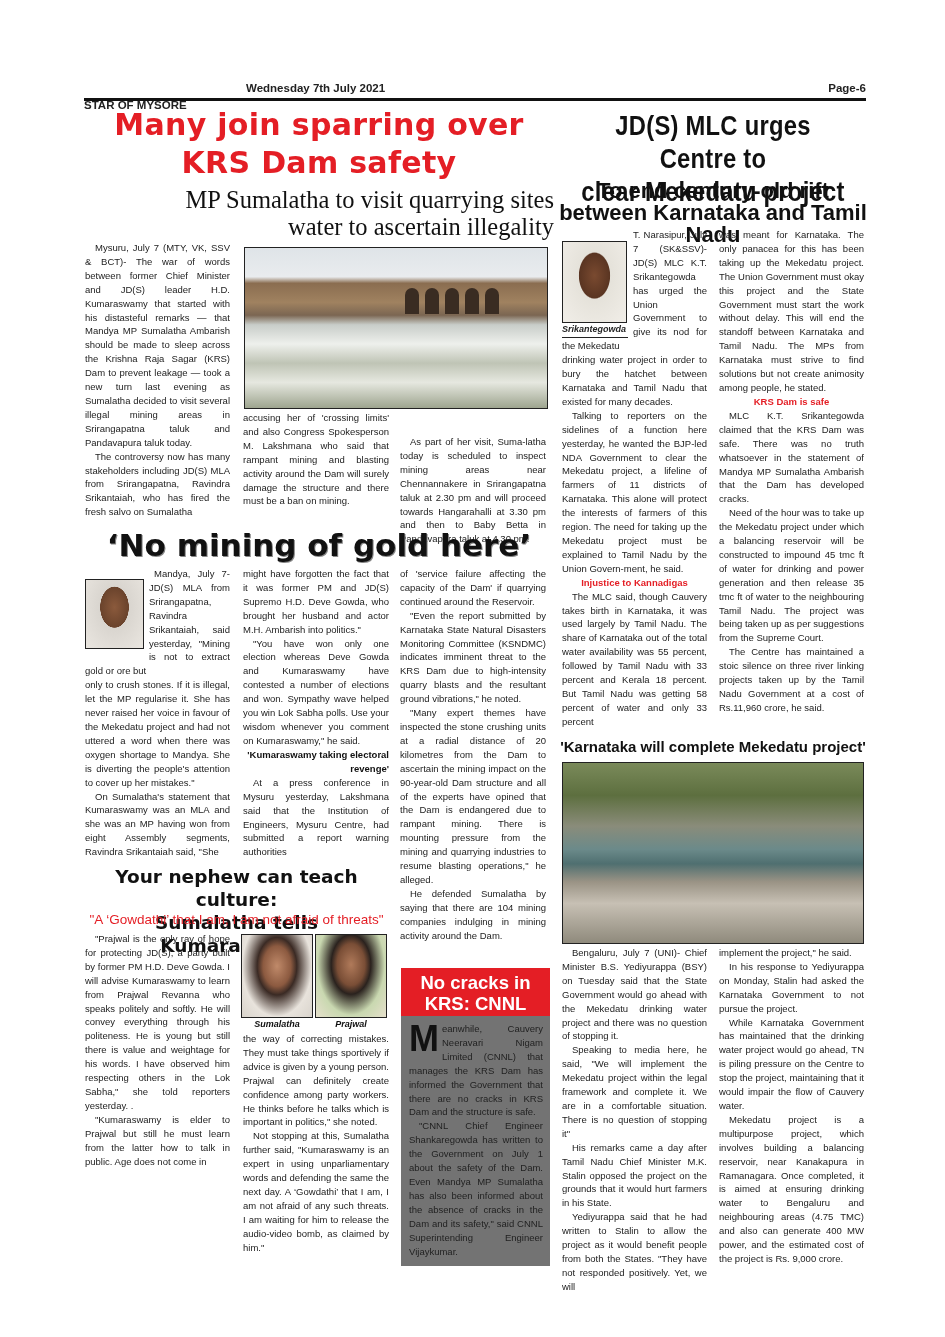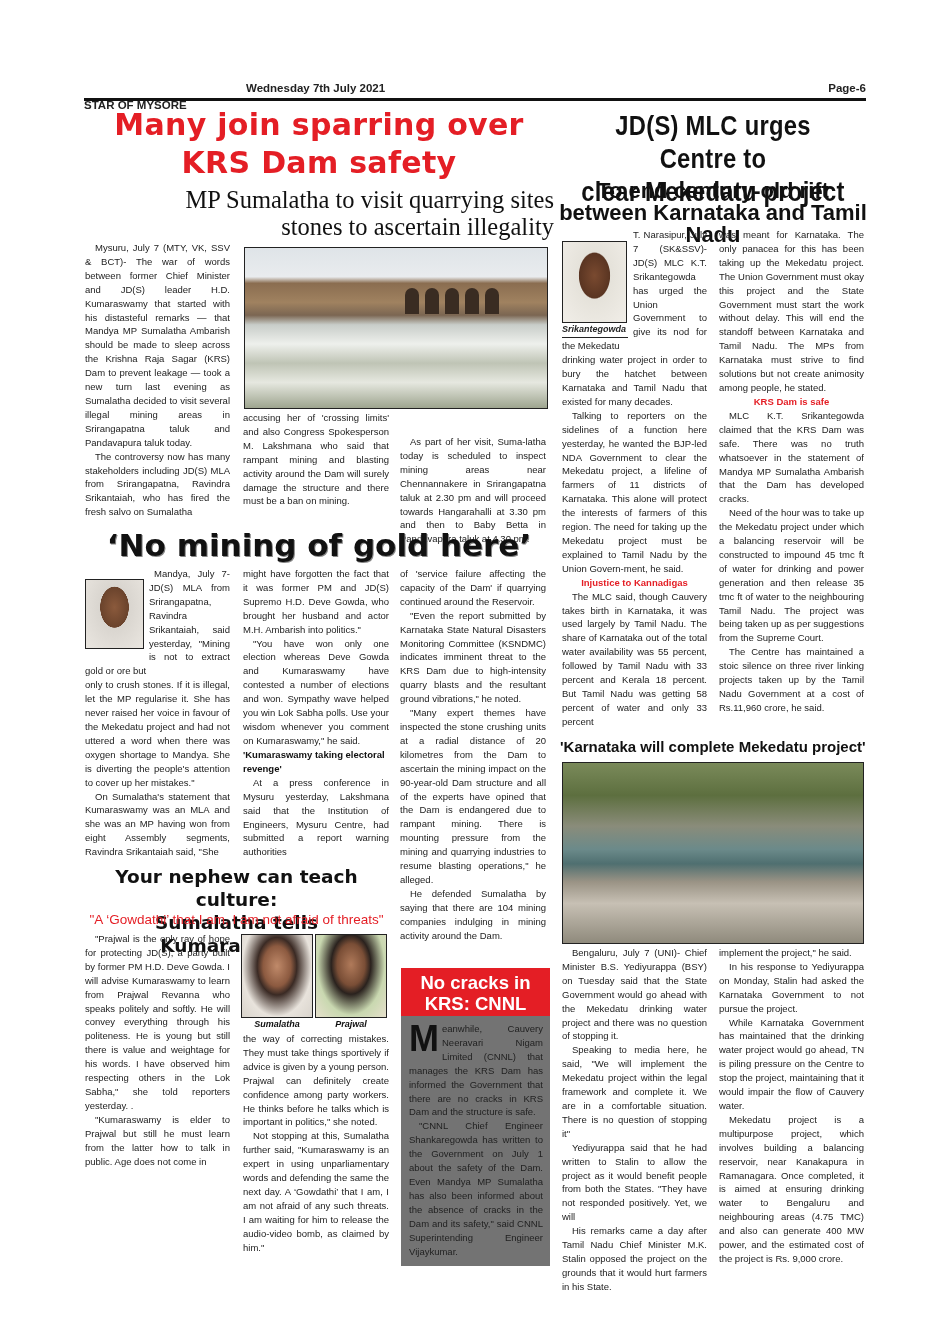--- a/index.html
+++ b/index.html
@@ -17,46 +17,46 @@
   .body{font-size:9.5px;line-height:13.9px;text-align:justify;color:#222;}
   .body p{margin:0;text-indent:10px;}
   .col{position:absolute;}
   .photo{position:absolute;border:1.5px solid #222;overflow:hidden;}
   .dam{left:244px;top:247px;width:302px;height:160px;background:linear-gradient(180deg,#dfe4e8 0%,#e9ecee 18%,#8a6d50 22%,#a08260 34%,#7b6652 42%,#c8cdc9 48%,#eef0ec 60%,#bfc4b5 72%,#e6e8e0 84%,#9ea58f 100%);}
   .dam .arch{position:absolute;top:40px;width:14px;height:26px;background:#3a2c22;border-radius:7px 7px 0 0;}
   .river{left:562px;top:762px;width:300px;height:180px;background:linear-gradient(180deg,#7a8a5a 0%,#5d6f3f 18%,#8a8c7a 35%,#6b8a8a 48%,#4f6f70 56%,#9a9385 66%,#c7c0b4 78%,#8f8a7c 100%);}
   .portrait{background:radial-gradient(ellipse at 50% 40%,#8b5a3c 0%,#6a432c 35%,#d9d5cf 36%,#eae6e0 100%);}
   .caption{position:absolute;font-size:9px;font-weight:bold;font-style:italic;text-align:center;color:#111;}
   .redhead{font-weight:bold;color:#e41e25;text-align:center;font-size:9.5px;line-height:14px;}
-  .subhead-b{font-weight:bold;text-align:left;font-size:9.5px;line-height:14px;color:#111;}
+  .subhead-b{font-weight:bold;text-align:right;font-size:9.5px;line-height:14px;color:#111;}
   .h-gold{left:84px;top:526px;width:470px;text-align:center;font-family:"DejaVu Sans",sans-serif;font-weight:900;font-size:31px;line-height:38px;color:#111;text-shadow:1px 1px 0 #888;}
   .h-nephew{left:84px;top:865px;width:305px;text-align:center;font-family:"DejaVu Sans",sans-serif;font-weight:bold;font-size:18.5px;line-height:23px;color:#111;}
   .h-nephew-quote{left:84px;top:912px;width:305px;text-align:center;color:#e41e25;font-size:13.5px;line-height:16px;font-family:"Liberation Sans",sans-serif;}
-  .h-mekedatu{left:560px;top:738px;width:306px;text-align:left;font-weight:bold;font-size:15px;line-height:18px;color:#111;font-family:"Liberation Sans",sans-serif;}
+  .h-mekedatu{left:560px;top:738px;width:306px;text-align:center;font-weight:bold;font-size:15px;line-height:18px;color:#111;font-family:"Liberation Sans",sans-serif;}
   .cnnl-box{left:401px;top:968px;width:149px;height:298px;background:#737373;}
   .cnnl-head{position:absolute;left:0;top:0;width:149px;height:48px;background:#e41e25;color:#fff;font-weight:bold;font-size:18.5px;line-height:21px;text-align:center;padding-top:4px;box-sizing:border-box;}
   .dropcap{float:left;font-size:36px;line-height:30px;font-weight:bold;margin:2px 3px 0 0;color:#111;}
 </style>
 </head>
 <body>
 
 <div class="abs masthead">
   <span class="l">STAR OF MYSORE</span>
   <span class="d">Wednesday 7th July 2021</span>
   <span class="r">Page-6</span>
 </div>
 <div class="abs rule"></div>
 
 <div class="abs h-main">
   <div>Many join sparring over</div>
   <div>KRS Dam safety</div>
 </div>
 <div class="abs h-sub">
   <div>MP Sumalatha to visit quarrying sites</div>
-  <div>stones to ascertain illegality</div>
+  <div>water to ascertain illegality</div>
 </div>
 
 <div class="col body" style="left:85px;top:241px;width:145px;">
   <p>Mysuru, July 7 (MTY, VK, SSV &amp; BCT)- The war of words between former Chief Minister and JD(S) leader H.D. Kumaraswamy that started with his distasteful remarks — that Mandya MP Sumalatha Ambarish should be made to sleep across the Krishna Raja Sagar (KRS) Dam to prevent leakage — took a new turn last evening as Sumalatha decided to visit several illegal mining areas in Srirangapatna taluk and Pandavapura taluk today.</p>
   <p>The controversy now has many stakeholders including JD(S) MLA from Srirangapatna, Ravindra Srikantaiah, who has fired the fresh salvo on Sumalatha</p>
 </div>
 
 <div class="photo dam">
   <div class="arch" style="left:180px"></div>
     <div class="arch" style="left:200px"></div>
@@ -143,21 +143,21 @@
   <p>MLC K.T. Srikantegowda claimed that the KRS Dam was safe. There was no truth whatsoever in the statement of Mandya MP Sumalatha Ambarish that the Dam has developed cracks.</p>
   <p>Need of the hour was to take up the Mekedatu project under which a balancing reservoir will be constructed to impound 45 tmc ft of water for drinking and power generation and then release 35 tmc ft of water to the neighbouring Tamil Nadu. The project was being taken up as per suggestions from the Supreme Court.</p>
   <p>The Centre has maintained a stoic silence on three river linking projects taken up by the Tamil Nadu Government at a cost of Rs.11,960 crore, he said.</p>
 </div>
 
 <div class="abs h-mekedatu">'Karnataka will complete Mekedatu project'</div>
 <div class="photo river"></div>
 <div class="col body" style="left:562px;top:946px;width:145px;">
   <p>Bengaluru, July 7 (UNI)- Chief Minister B.S. Yediyurappa (BSY) on Tuesday said that the State Government would go ahead with the Mekedatu drinking water project and there was no question of stopping it.</p>
   <p>Speaking to media here, he said, "We will implement the Mekedatu project within the legal framework and complete it. We are in a comfortable situation. There is no question of stopping it"</p>
+  <p>His remarks came a day after Tamil Nadu Chief Minister M.K. Stalin opposed the project on the grounds that it would hurt farmers in his State.</p>
   <p>Yediyurappa said that he had written to Stalin to allow the project as it would benefit people from both the States. "They have not responded positively. Yet, we will</p>
-  <p>His remarks came a day after Tamil Nadu Chief Minister M.K. Stalin opposed the project on the grounds that it would hurt farmers in his State.</p>
 </div>
 <div class="col body" style="left:719px;top:946px;width:145px;">
   <p style="text-indent:0">implement the project," he said.</p>
   <p>In his response to Yediyurappa on Monday, Stalin had asked the Karnataka Government to not pursue the project.</p>
   <p>While Karnataka Government has maintained that the drinking water project would go ahead, TN is piling pressure on the Centre to stop the project, maintaining that it would impair the flow of Cauvery water.</p>
   <p>Mekedatu project is a multipurpose project, which involves building a balancing reservoir, near Kanakapura in Ramanagara. Once completed, it is aimed at ensuring drinking water to Bengaluru and neighbouring areas (4.75 TMC) and also can generate 400 MW power, and the estimated cost of the project is Rs. 9,000 crore.</p>
 </div>
 
 </body></html>

